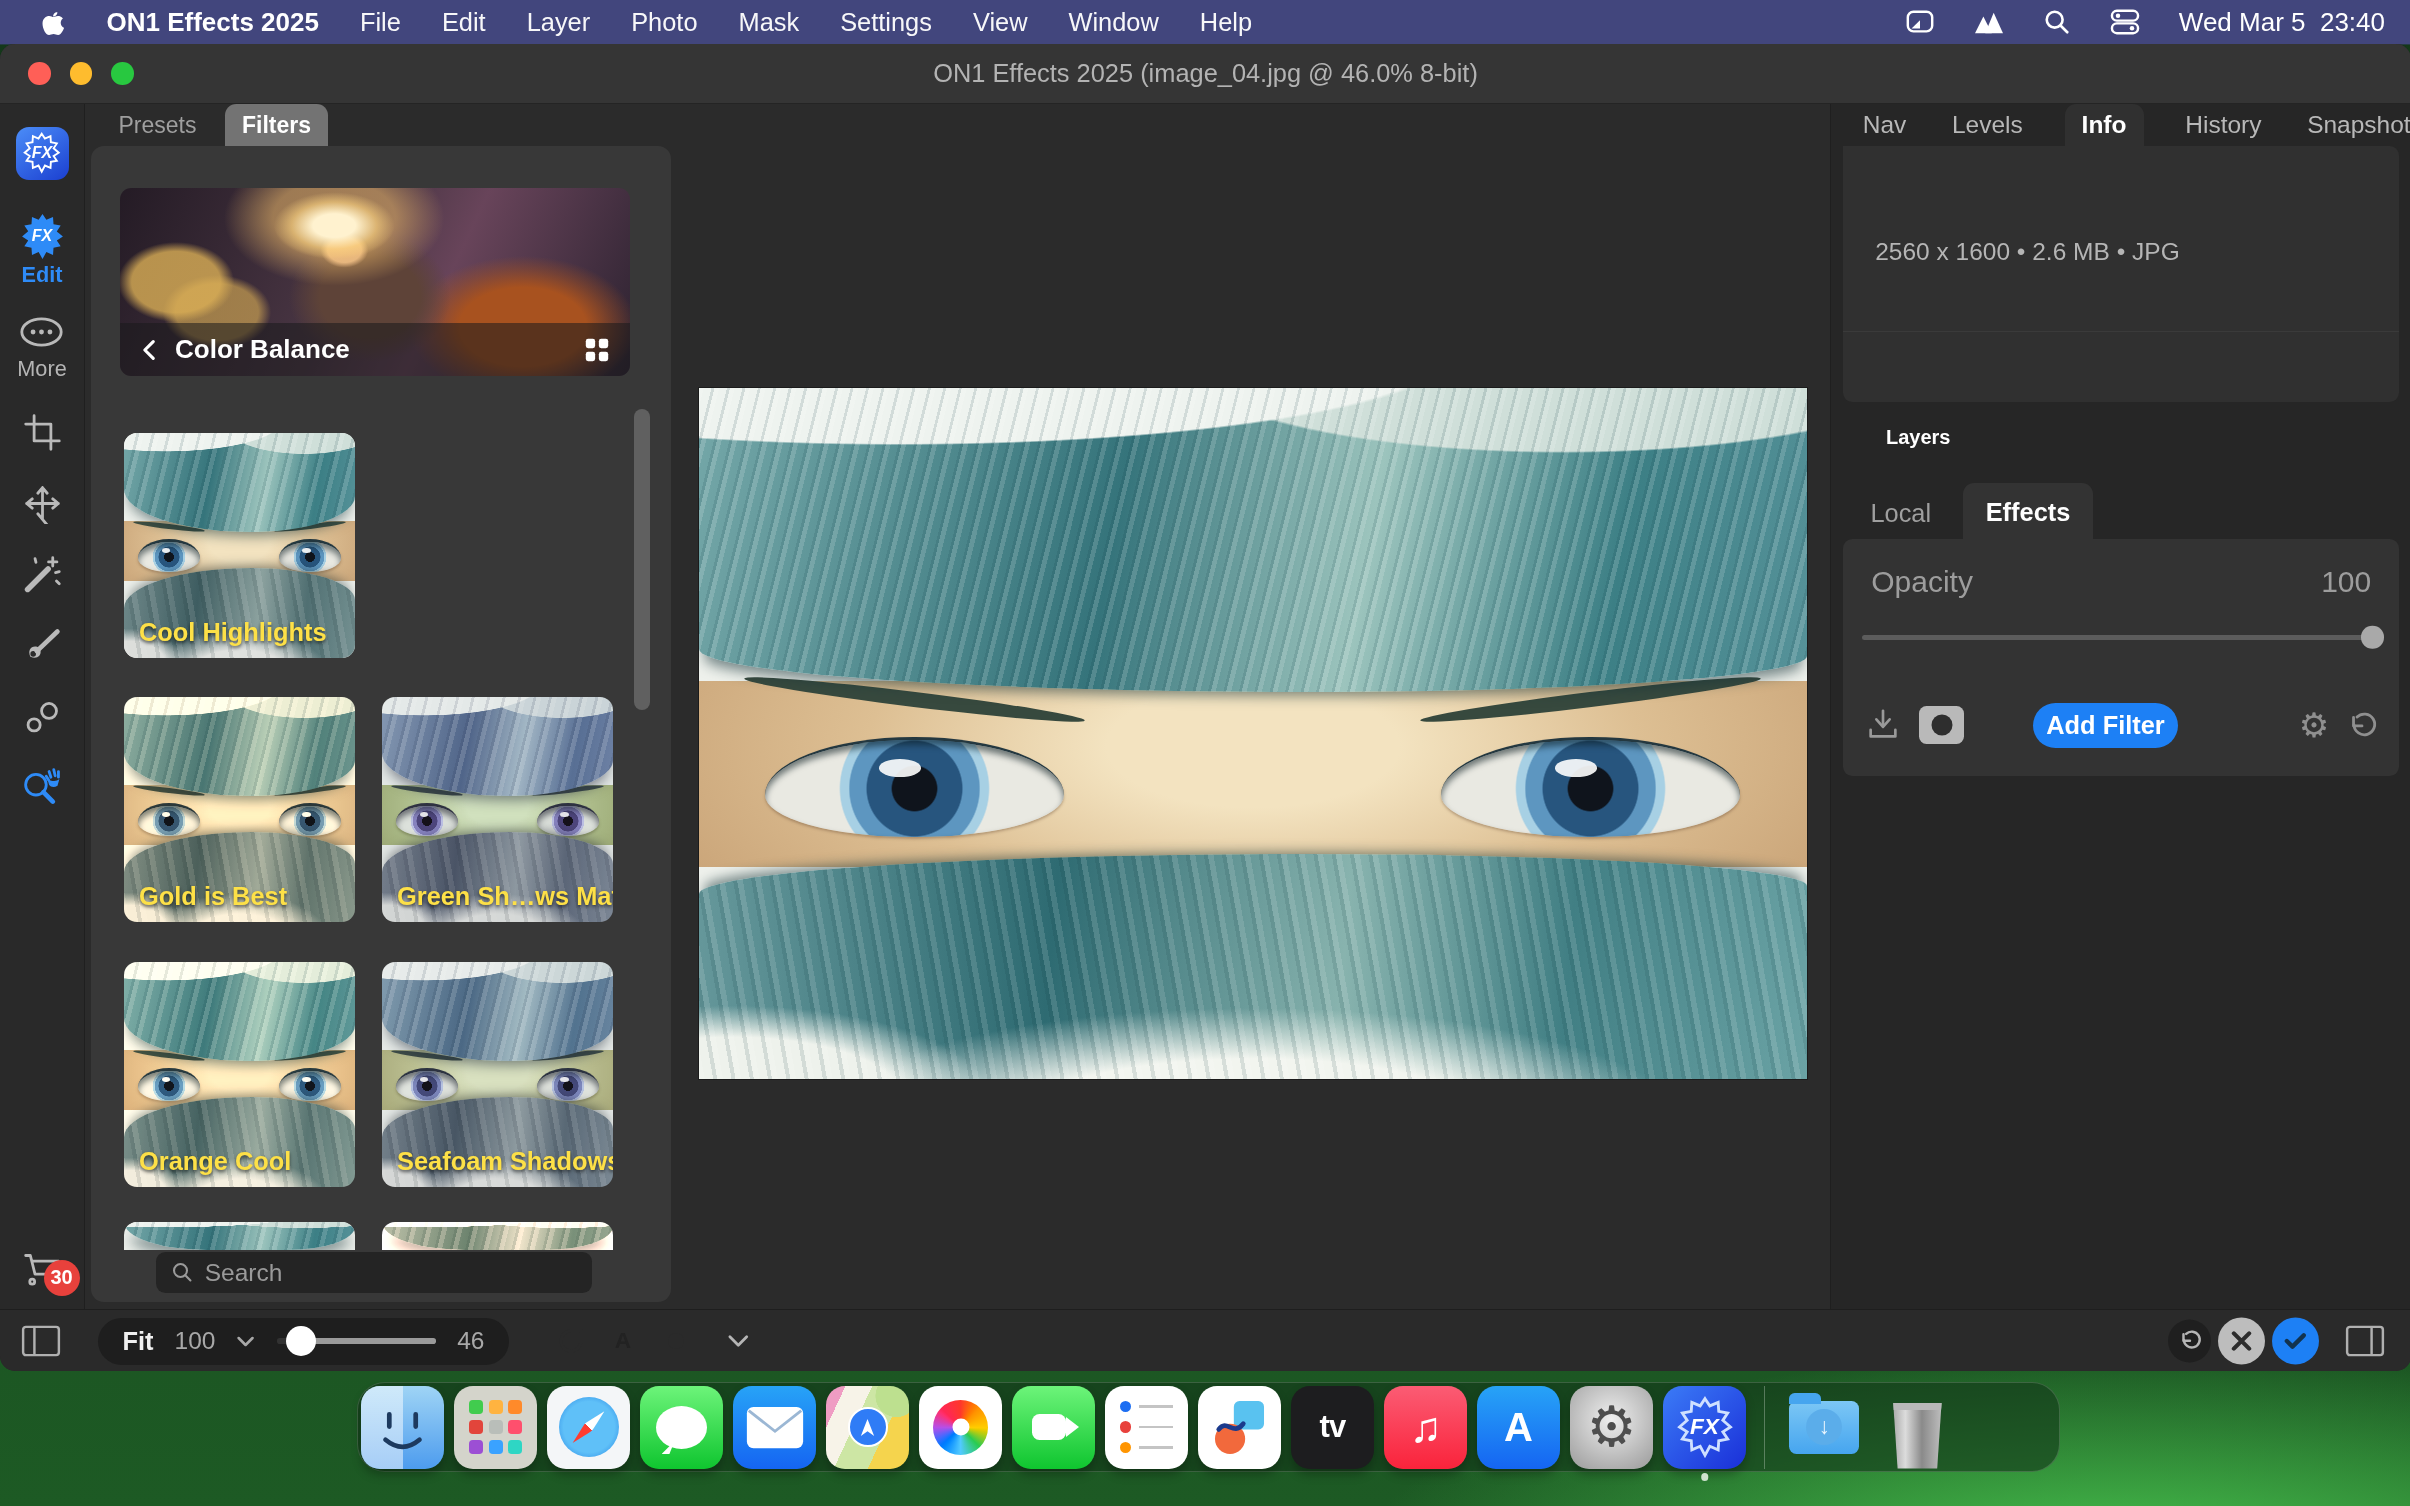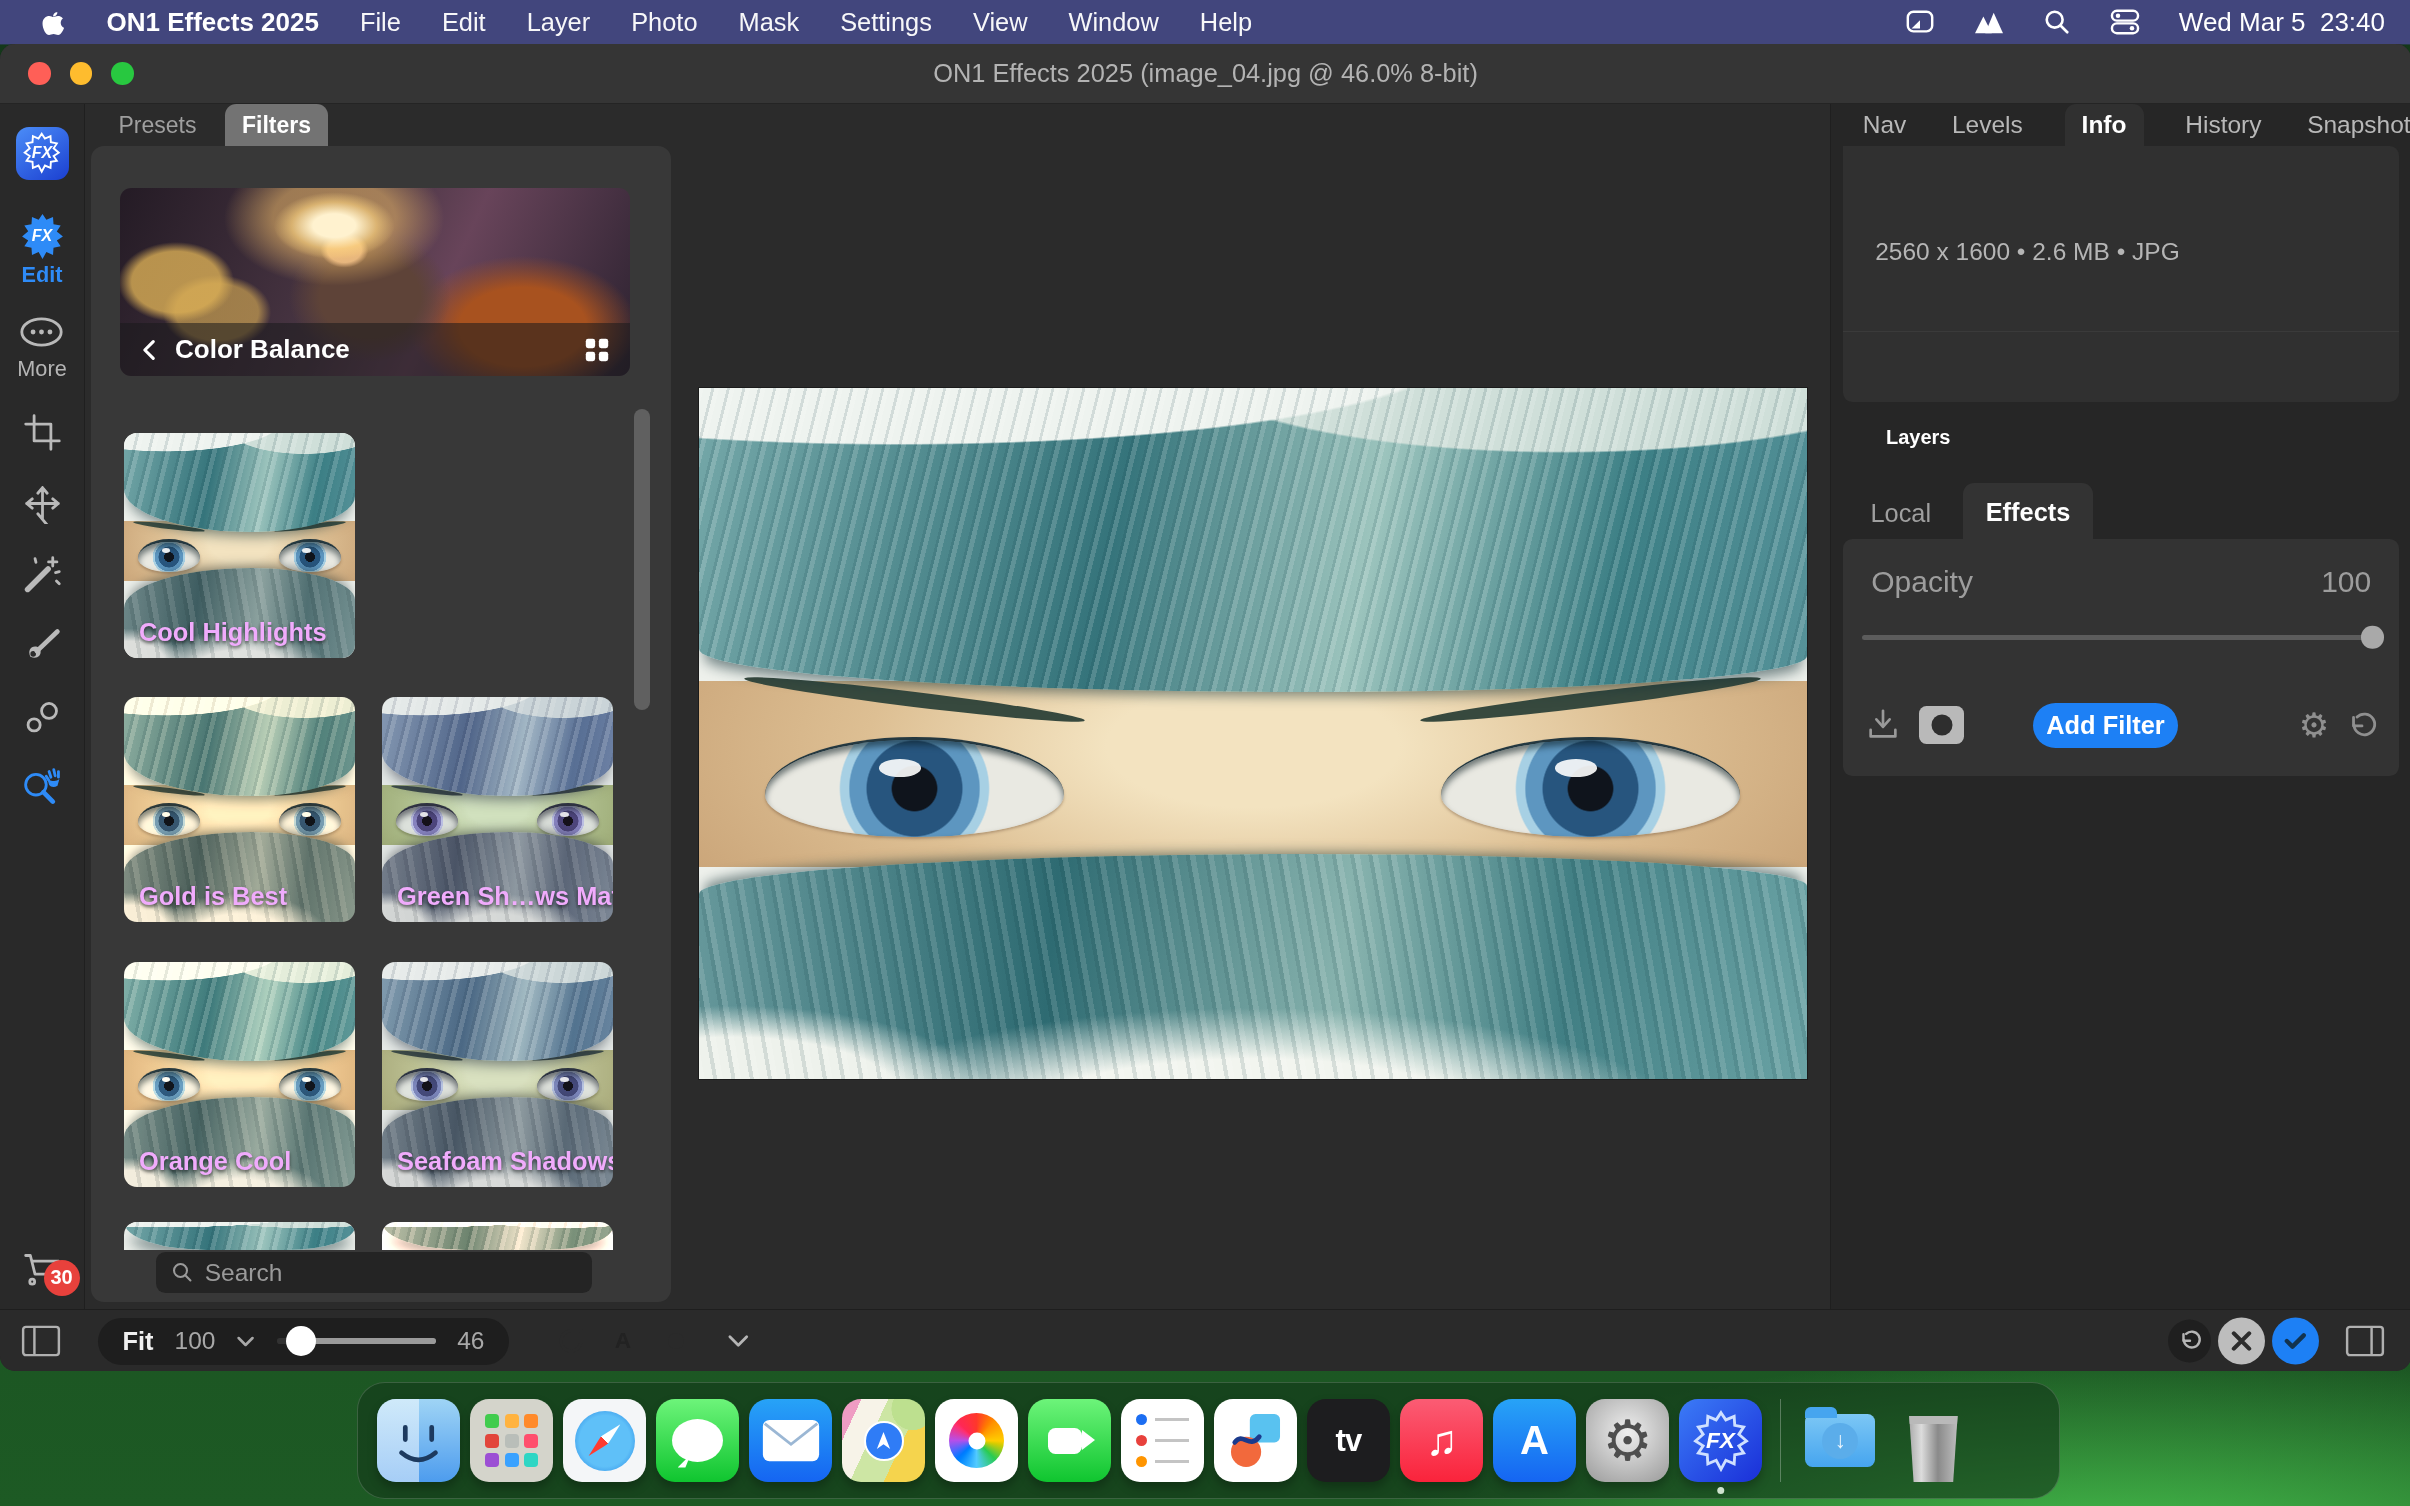--- a/index.html
+++ b/index.html
@@ -61,21 +61,21 @@
     radial-gradient(6% 12% at 44% 33%, #d8ab88 0 55%, transparent 78%),
     radial-gradient(22% 48% at 49% 58%, #5e4338 0 45%, transparent 72%),
     radial-gradient(26% 44% at 79% 74%, #a8521f 0 48%, rgba(168,82,31,.45) 68%, transparent 86%),
     linear-gradient(115deg,#241b25 0%,#4a3644 45%,#68445a 62%,#2c2230 100%)}
   .card-bar{position:absolute;left:0;right:0;bottom:0;height:53px;background:rgba(26,26,28,.55);display:flex;align-items:center;padding:0 19px;gap:15px}
   .card-title{color:#fff;font-weight:700;font-size:26px}
   .card-bar svg{flex:0 0 auto}
   .grid-ico{margin-left:auto}
 
   .tile{position:absolute;width:231px;height:225px;border-radius:13px;overflow:hidden}
-  .tile-label{position:absolute;left:15px;bottom:11.3px;color:#f0abfc;font-weight:700;font-size:25.4px;text-shadow:0 1.9px 3.8px rgba(0,0,0,.6);z-index:5;white-space:nowrap}
+  .tile-label{position:absolute;left:15px;bottom:11.3px;color:#fde047;font-weight:700;font-size:25.4px;text-shadow:0 1.9px 3.8px rgba(0,0,0,.6);z-index:5;white-space:nowrap}
   .tile.partial{height:28px;border-radius:13px 13px 0 0}
 
   
   .eyes-art{position:absolute;inset:0;display:flex;flex-direction:column;overflow:hidden;background:#eef1ec}
   .fa{position:relative}
   .fa-top{height:44%;z-index:2;background:
     radial-gradient(90% 55% at 18% -12%, #eef3ef 0 55%, transparent 56%),
     radial-gradient(70% 60% at 78% -8%, #cfdfd9 0 48%, transparent 49%),
     linear-gradient(100deg,#74a7a8 0%,#35747b 38%,#9cc4bd 60%,#3c7f85 82%,#57939a 100%);
     border-radius:0 0 45% 55%/0 0 36px 43px;
@@ -150,21 +150,21 @@
   .eye-ico::after{content:'';position:absolute;left:50%;top:50%;transform:translate(-50%,-50%);width:17px;height:17px;border-radius:50% 0 50% 50%;border:3.8px solid #2a2a2a}
   .sq-badge{width:36px;height:30px;border-radius:7.5px;background:#b5b5b5;position:relative}
   .sq-badge.a::after{content:"A";position:absolute;inset:0;display:flex;align-items:center;justify-content:center;font-weight:700;font-size:22.6px;color:#222}
   .sq-badge.m::after{content:'';position:absolute;left:50%;top:50%;transform:translate(-50%,-50%);width:16px;height:16px;border-radius:50%;background:#2a2a2a}
   .circ-btn{border-radius:50%;display:flex;align-items:center;justify-content:center}
   .undo-btn{width:43px;height:43px;background:#1f1f1f}
   .x-btn{width:47px;height:47px;background:#bdbdbd}
   .ok-btn{width:47px;height:47px;background:#1d80f5}
 
   
-  .dock{position:absolute;left:357px;top:1382px;width:1703px;height:117px;border-radius:28px;background:rgba(20,56,26,.62);border:1.9px solid rgba(255,255,255,.16);display:flex;align-items:center;padding:0 19px;gap:10px}
+  .dock{position:absolute;left:357px;top:1382px;width:1703px;height:90px;border-radius:28px;background:rgba(20,56,26,.62);border:1.9px solid rgba(255,255,255,.16);display:flex;align-items:center;padding:0 3px;gap:10px}
   .dk{width:83px;height:83px;border-radius:19px;position:relative;flex:0 0 auto;box-shadow:0 5.6px 9.4px rgba(0,0,0,.25)}
   .dk.running::after{content:'';position:absolute;left:50%;bottom:-12.2px;transform:translateX(-50%);width:7.5px;height:7.5px;border-radius:50%;background:#cfe3cf}
   .dock-sep{width:1.9px;height:83px;background:rgba(255,255,255,.28);margin:0 7.5px;flex:0 0 auto}
   .finder{background:linear-gradient(180deg,#9fd4f5 0%,#4d9cee 100%);overflow:hidden}
   .finder::before{content:'';position:absolute;inset:0;background:linear-gradient(90deg,rgba(255,255,255,.5) 0 50%,transparent 50%)}
   .finder svg{position:relative}
   .launchpad{background:#d4d4cb;display:flex;align-items:center;justify-content:center}
   .lp-grid{display:grid;grid-template-columns:repeat(3,14px);grid-template-rows:repeat(3,14px);gap:5.6px}
   .lp-grid span{border-radius:3.8px}
   .lp-grid span:nth-child(1){background:#41cc4e}.lp-grid span:nth-child(2){background:#ffb340}.lp-grid span:nth-child(3){background:#ff8a2a}

